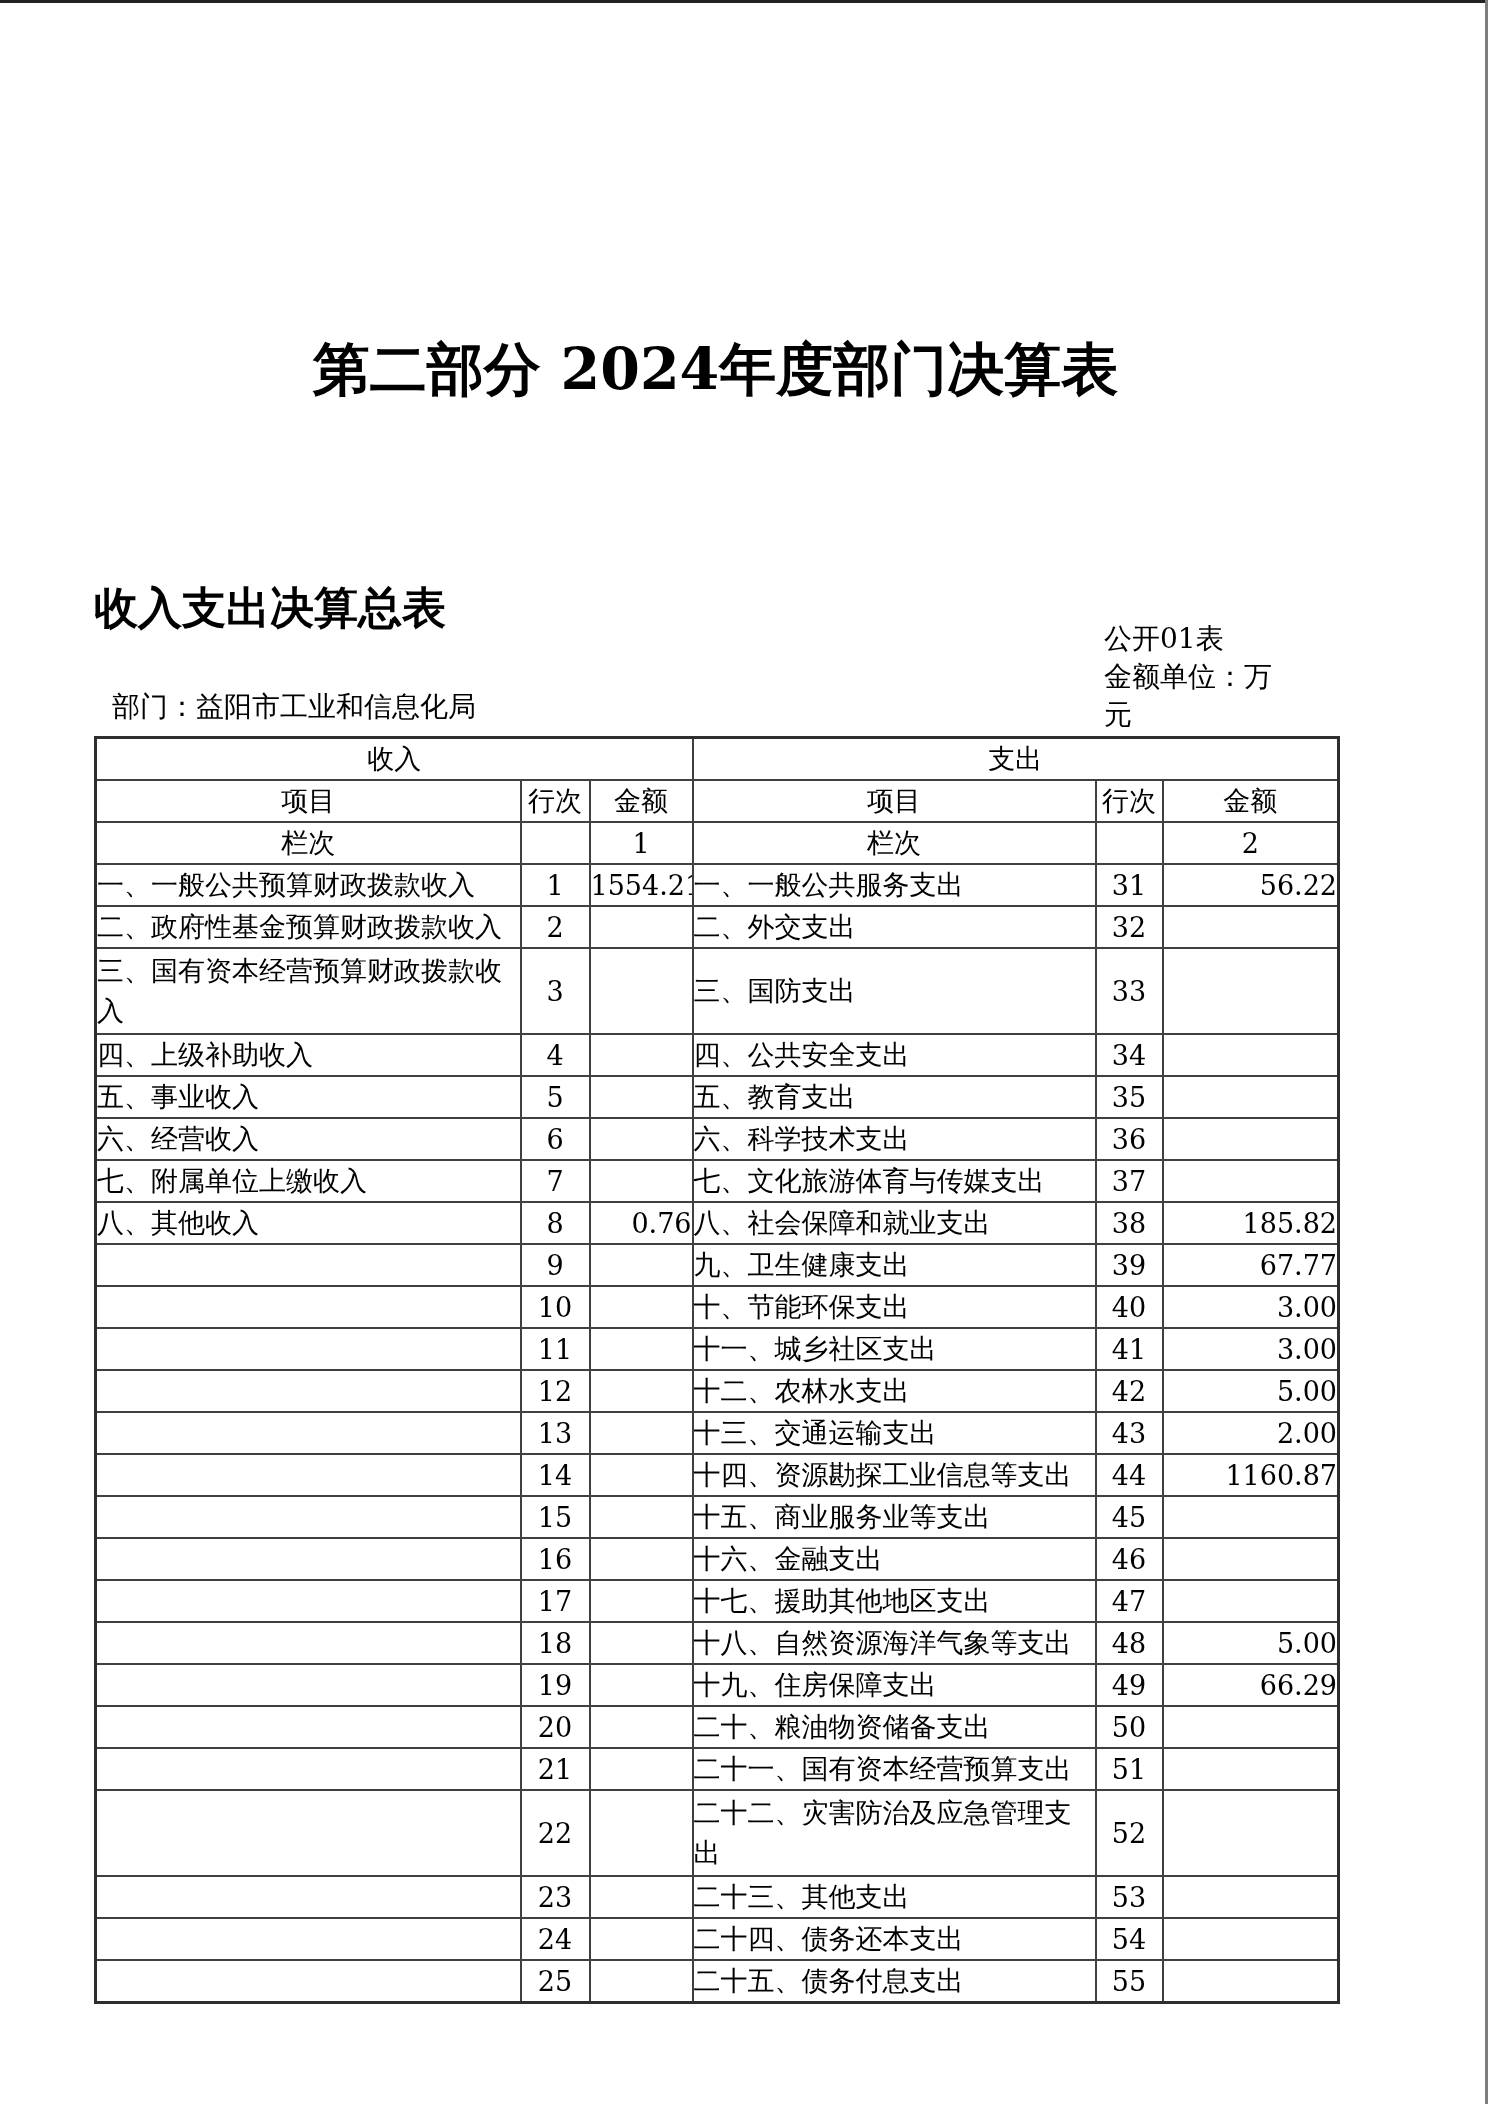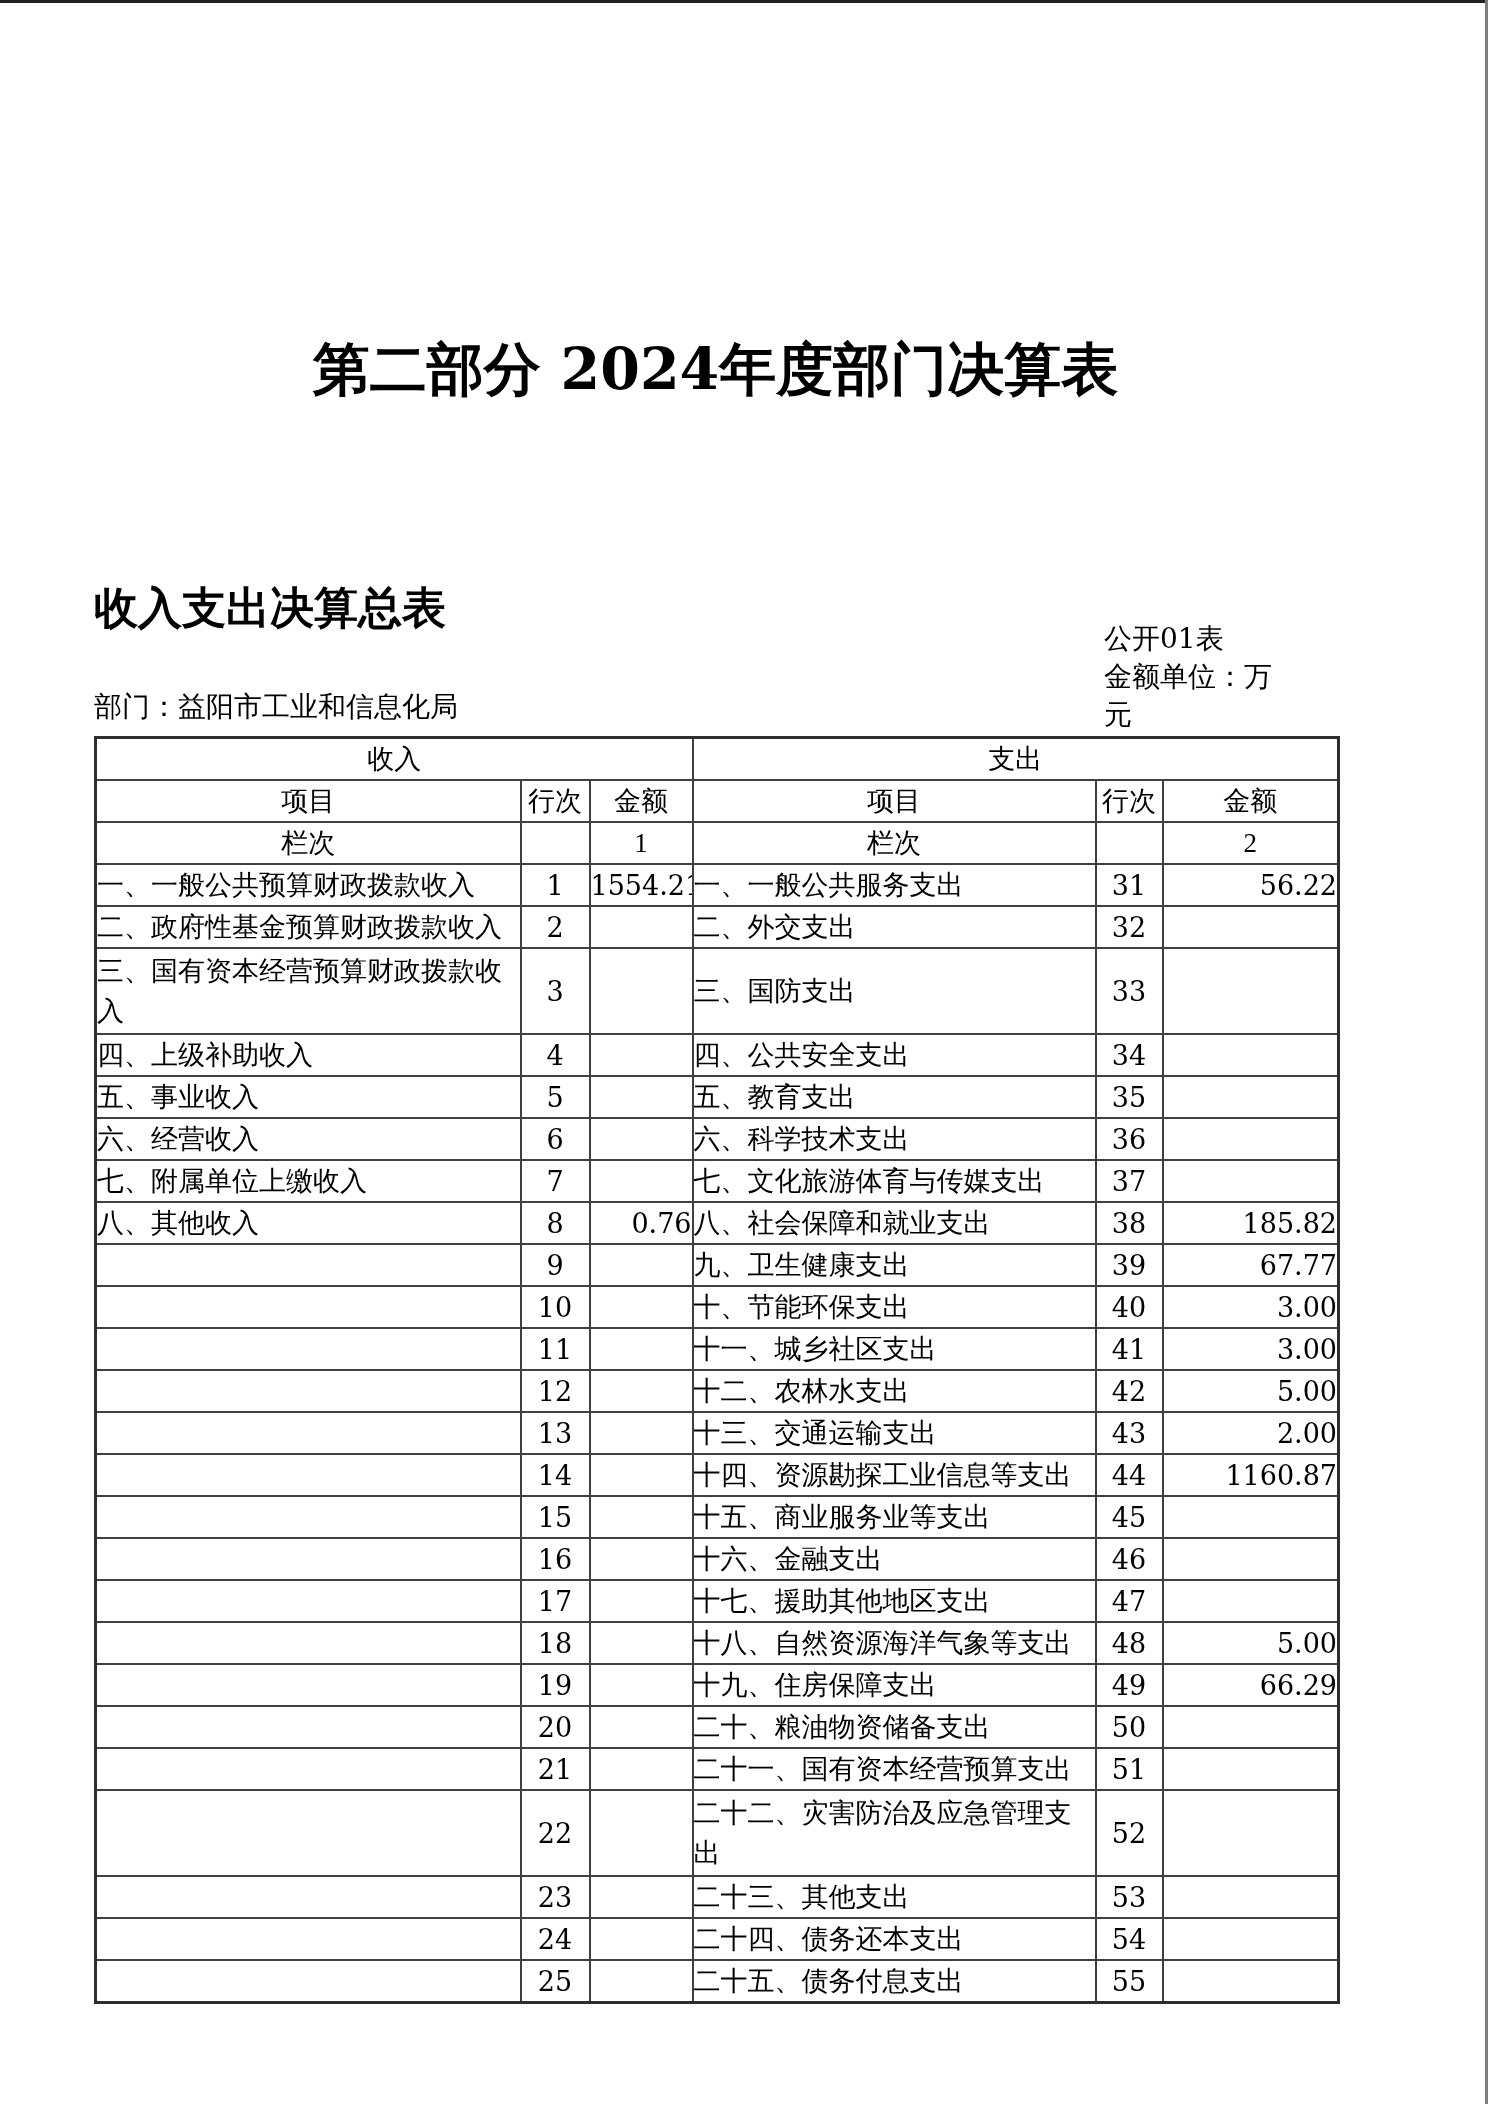--- a/index.html
+++ b/index.html
@@ -12,37 +12,37 @@
   .edge-right{position:absolute;right:0;top:0;width:3px;height:100%;background:#7d7d7d;}
   .paper{width:1243px;margin-left:94px;}
   .doc-title{
     padding-top:333px;text-align:center;font-size:57px;font-weight:bold;
     line-height:71px;white-space:nowrap;
   }
   .doc-subtitle{
     margin-top:175px;text-align:left;font-size:44px;font-weight:bold;line-height:57px;
   }
   .meta{position:relative;height:100px;font-size:28px;}
-  .dept{position:absolute;left:0;bottom:10px;line-height:38px;white-space:nowrap;}
+  .dept{position:absolute;left:18px;bottom:10px;line-height:38px;white-space:nowrap;}
   .unit-block{position:absolute;left:1010px;top:-16px;width:190px;line-height:38px;}
   table.summary{
     width:1243px;border-collapse:collapse;table-layout:fixed;
     border:3px solid #2e2e2e;font-size:27px;
   }
   table.summary td{
     border:2px solid #404040;overflow:hidden;
     height:40px;padding:0;vertical-align:middle;
   }
   table.summary thead td{text-align:center;}
   tr.tall td{height:84px;}
   td.c-item{text-align:left;padding:1px 8px 1px 2px;line-height:40px;}
   tr.tall td.c-item{line-height:40px;}
   td.c-line{text-align:center;padding:0 2px;}
   td.c-amt{text-align:right;padding:1px 4px 1px 2px;}
-  td.c-center{text-align:center;font-family:Liberation Serif, serif;}
+  td.c-center{text-align:center;}
 </style>
 </head>
 <body>
 
 <div class="edge-top"></div>
 <div class="edge-right"></div>
 
 <div class="paper">
 
   <div class="doc-title">第二部分 2024年度部门决算表</div>

